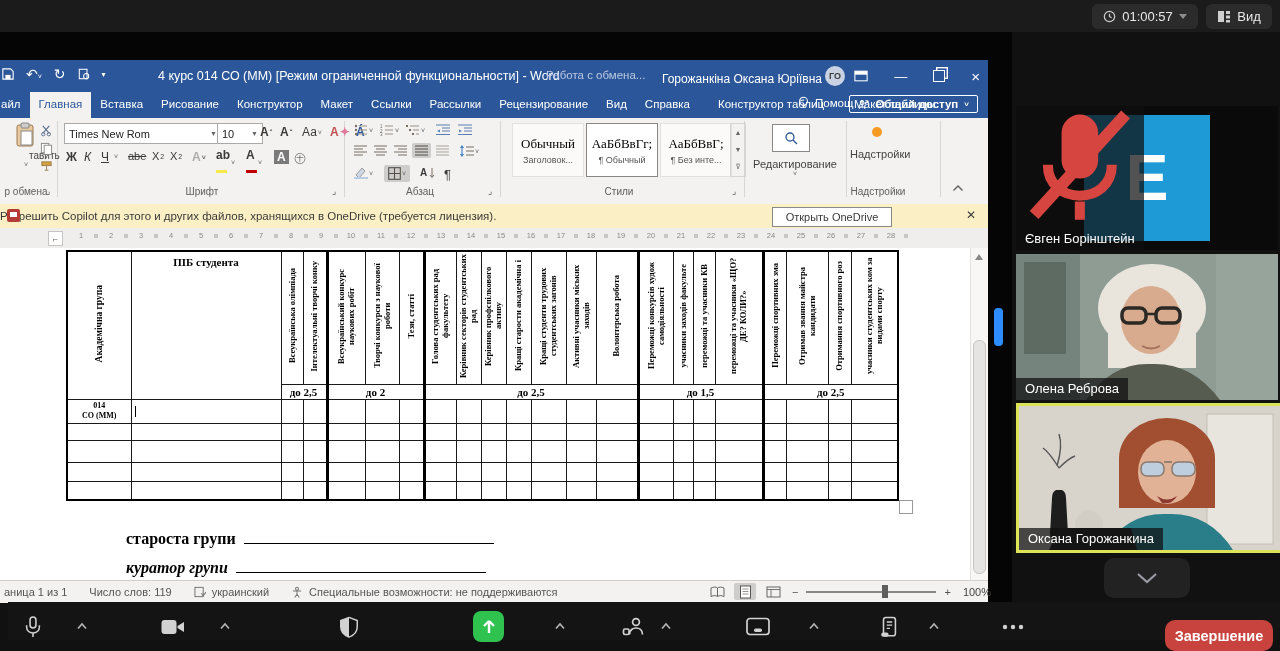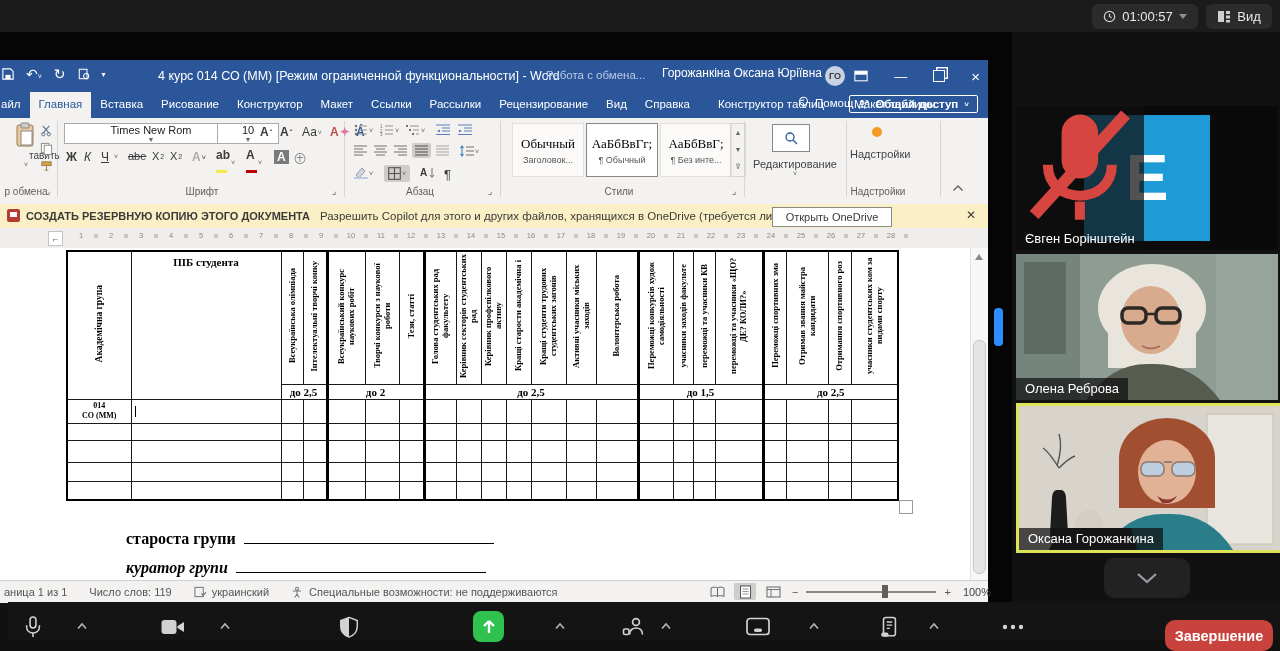--- a/index.html
+++ b/index.html
@@ -17,21 +17,21 @@
   
   .share-bg{position:absolute;left:0;top:32px;width:1012px;height:570px;background:#050505;}
   .blue-handle{position:absolute;left:994px;top:308px;width:9px;height:38px;background:#2d8cff;border-radius:4px;}
 
   
   .word{position:absolute;left:0;top:60px;width:988px;height:542px;background:#f3f2f1;}
   .w-title{position:absolute;left:0;top:0;width:988px;height:32px;background:#2b579a;color:#fff;}
   .qat{position:absolute;left:2px;top:6px;display:flex;gap:12px;align-items:center;font-size:14px;color:#fff;}
   .w-doc-title{position:absolute;left:158px;top:9px;font-size:12.5px;white-space:nowrap;color:#fff;}
   .ctx-hint{position:absolute;left:546px;top:9px;font-size:11.5px;color:#bcc9e4;}
-  .account{position:absolute;left:662px;top:6px;display:flex;align-items:flex-start;gap:3px;font-size:12px;color:#fff;}
+  .account{position:absolute;left:662px;top:6px;display:flex;align-items:flex-end;gap:3px;font-size:12px;color:#fff;}
   .avatar-go{width:20px;height:20px;border-radius:50%;background:#c9d2e2;color:#3a3a3a;font-weight:bold;
              font-size:9px;display:flex;align-items:center;justify-content:center;}
   .win-ctrls{position:absolute;right:8px;top:0;height:32px;display:flex;gap:26px;align-items:center;color:#fff;font-size:13px;}
   .rest-box{width:10px;height:10px;border:1.4px solid #fff;box-shadow:3px -3px 0 -1.4px #2b579a,3px -3px 0 0 #fff;}
 
   .w-tabs{position:absolute;left:0;top:32px;width:988px;height:26px;background:#2b579a;display:flex;align-items:stretch;color:#fff;font-size:11.5px;}
   .ctx-tabs-bg{position:absolute;left:598px;top:32px;width:196px;height:26px;background:#3f69ab;}
   .tab{padding:6px 9px 5px;white-space:nowrap;position:relative;}
   .tab.first{margin-left:-8px;}
   .tab.active{background:#f3f2f1;color:#2b579a;}
@@ -39,21 +39,21 @@
   .help-area{position:absolute;left:798px;top:36px;display:flex;gap:6px;align-items:center;font-size:11.5px;color:#fff;}
   .share-doc-btn{position:absolute;right:10px;top:35px;border:1px solid #fff;border-radius:2px;display:flex;
                  align-items:center;gap:6px;padding:2px 8px;font-size:11.5px;font-weight:bold;color:#fff;}
 
   
   .w-ribbon{position:absolute;left:0;top:58px;width:988px;height:86px;background:#f3f2f1;border-bottom:1px solid #d8d6d4;font-size:11px;color:#444;}
   .gdiv{position:absolute;top:3px;width:1px;height:76px;background:#d8d6d4;}
   .glabel{position:absolute;top:68px;font-size:10px;color:#605e5c;text-align:center;}
   .launch{position:absolute;top:68px;font-size:9px;color:#605e5c;}
   .combo{position:absolute;top:5px;height:19px;background:#fff;border:1px solid #acaaa8;display:flex;align-items:center;
-         justify-content:space-between;padding:0 12px;font-size:11px;color:#222;flex-direction:column;}
+         justify-content:space-between;padding:0 4px;font-size:11px;color:#222;}
   .combo .dd{font-size:7px;color:#666;}
   .fbtn{position:absolute;font-size:12px;color:#3b3a39;display:flex;align-items:center;gap:1px;}
   .fbtn .dd{font-size:7px;color:#666;}
   .colorbar{display:inline-block;width:11px;height:3px;margin-top:-1px;}
   .sel{background:#cfcdcb;border-radius:2px;}
   .stylecard{position:absolute;top:5px;width:70px;height:52px;background:#fbfaf9;border:1px solid #e3e1df;
              display:flex;flex-direction:column;align-items:center;justify-content:center;gap:3px;}
   .stylecard.cur{border:1px solid #8a8886;background:#fff;}
   .stylecard .smp{font-family:"Liberation Serif",serif;font-size:13px;color:#000;}
   .stylecard .nm{font-size:9px;color:#555;white-space:nowrap;}
@@ -442,21 +442,20 @@
 
       <div style="position:absolute;left:952px;top:64px;">
         <svg width="12" height="8" viewBox="0 0 12 8">
             <path d="M1.5 6.5 L6 2 L10.5 6.5" fill="none" stroke="#605e5c" stroke-width="1.4"></path>
           </svg>
       </div>
     </div>
 
     <div class="w-notice">
       <span class="notice-ico"></span>
-      <b>СОЗДАТЬ РЕЗЕРВНУЮ КОПИЮ ЭТОГО ДОКУМЕНТА</b>
       <span>Разрешить Copilot для этого и других файлов, хранящихся в OneDrive (требуется лицензия).</span>
       <span class="onedrive-btn">Открыть OneDrive</span>
       <span class="notice-x">✕</span>
     </div>
 
     <div class="w-ruler">
       <span class="tabsel">⌐</span>
       <div class="rnums" id="ruler-nums">
           <span class="rn">1</span>
           <span class="rn">2</span>

